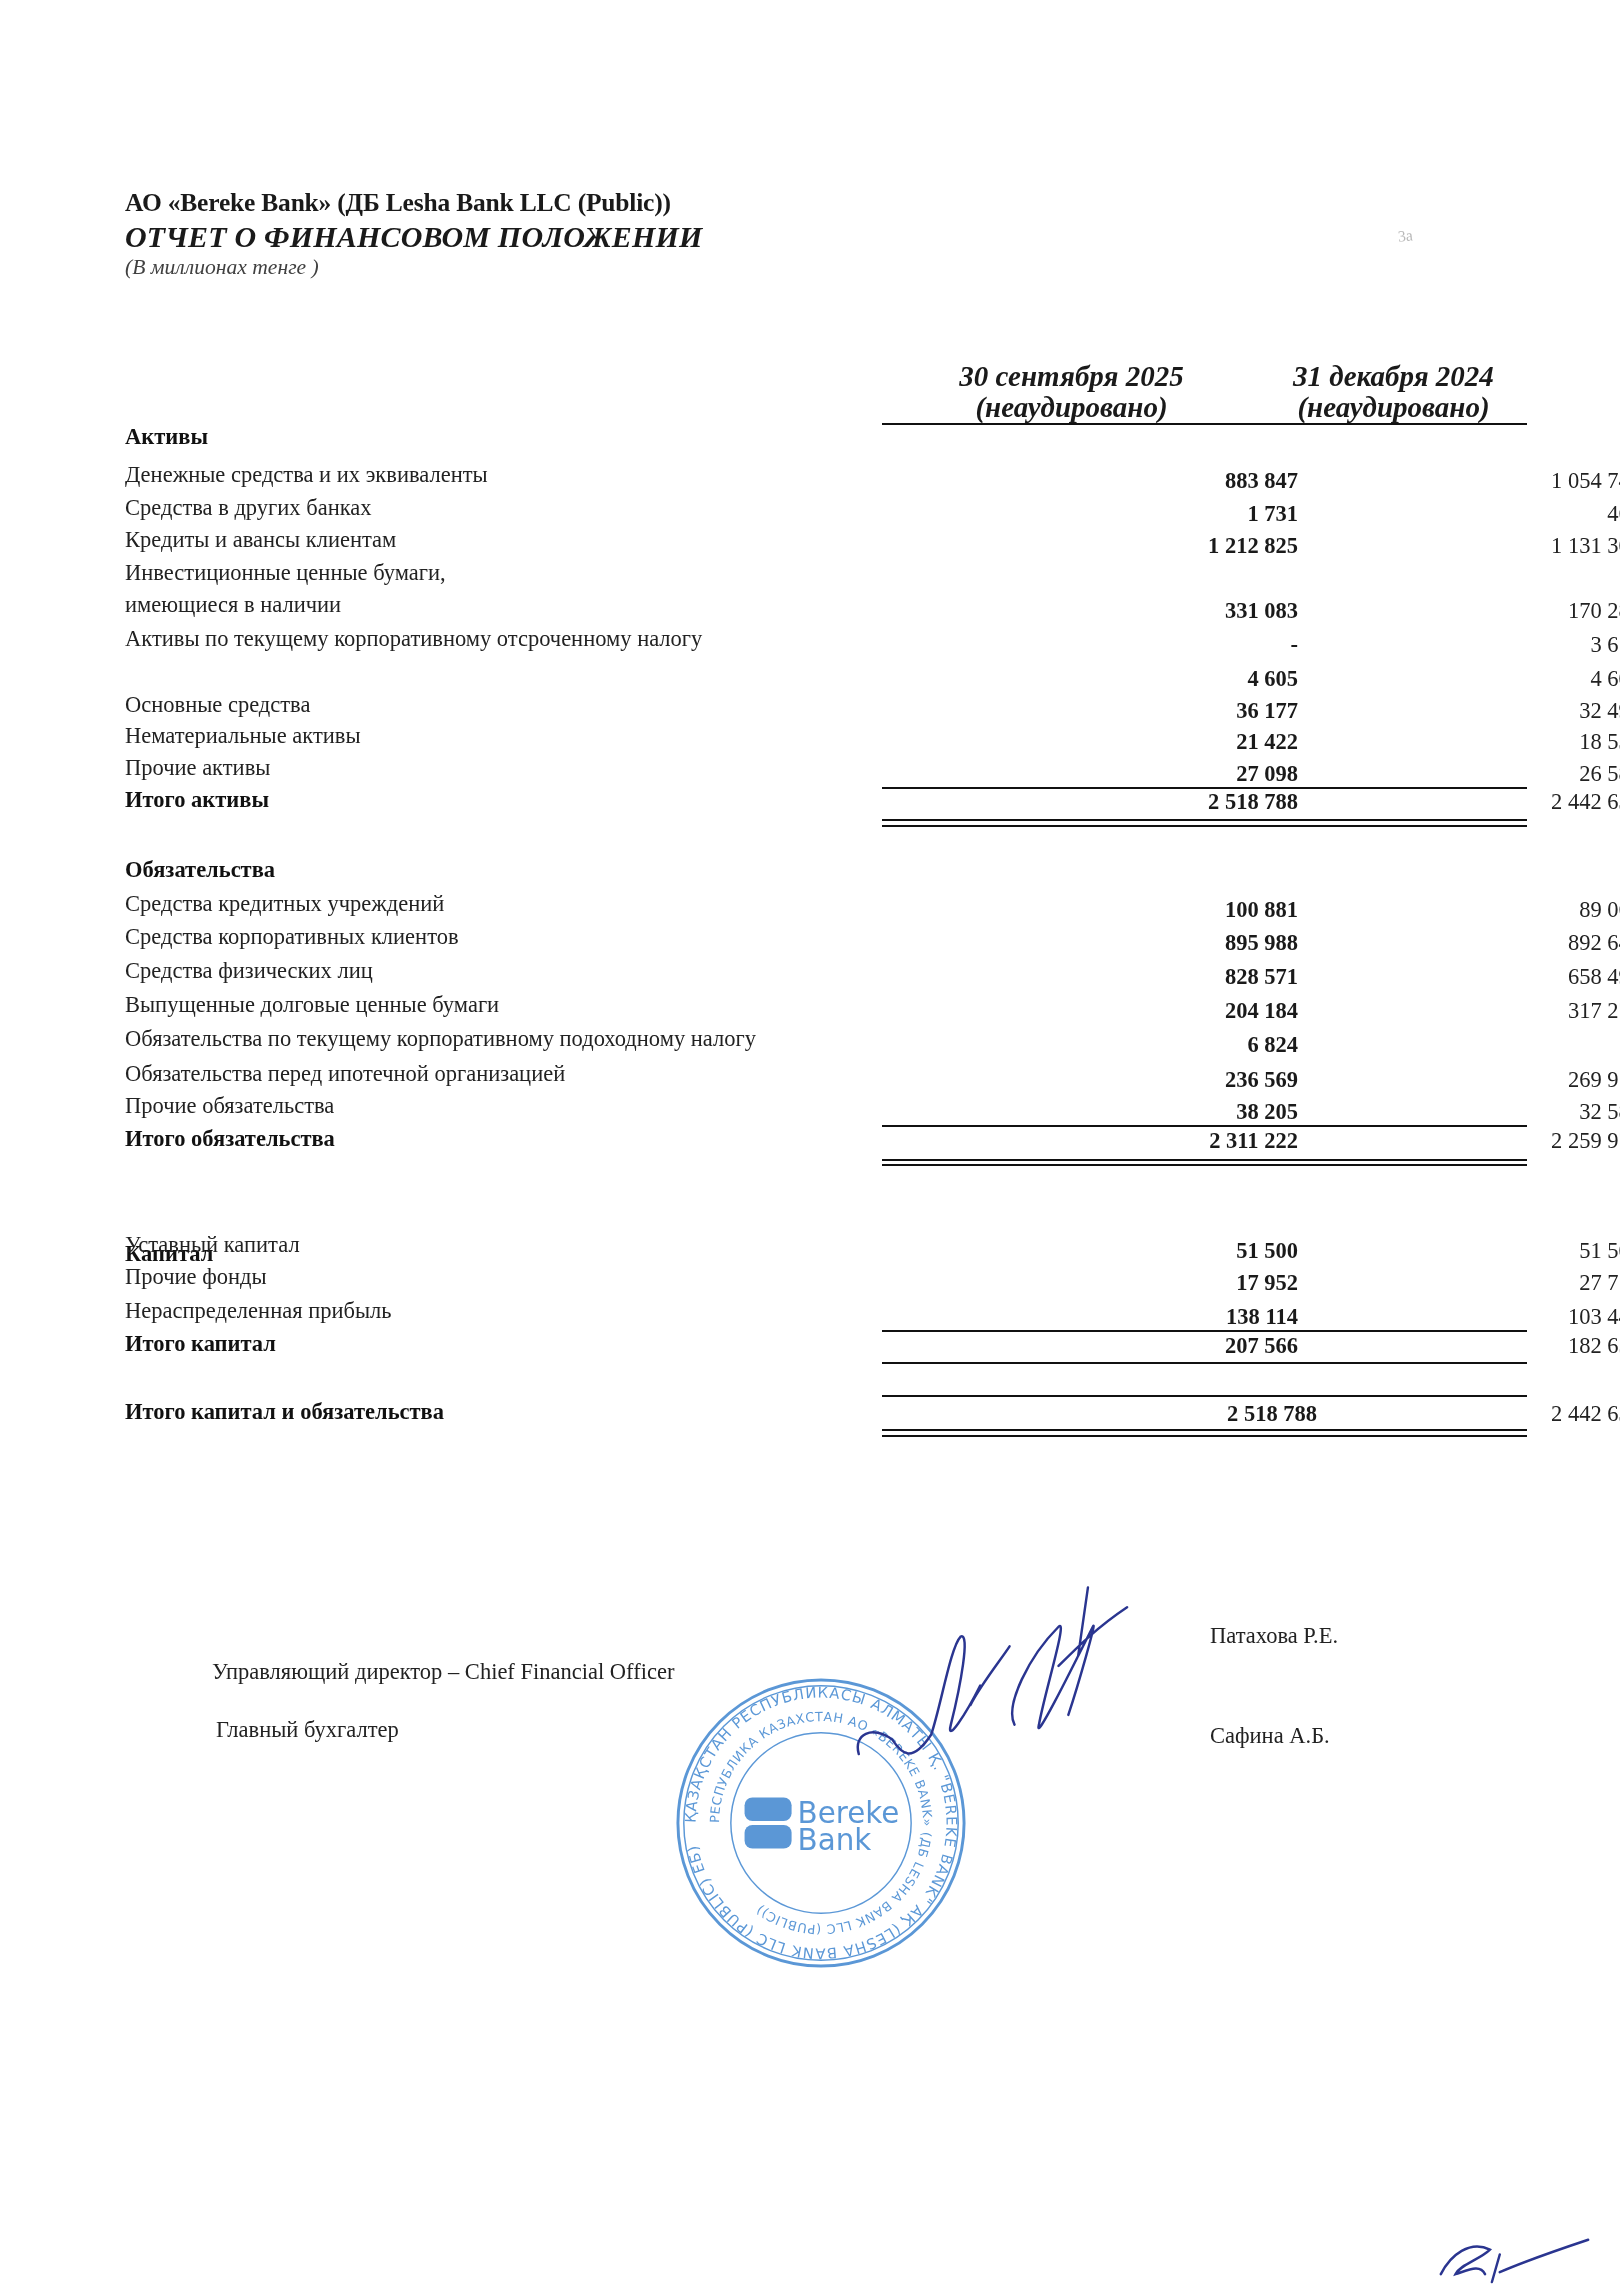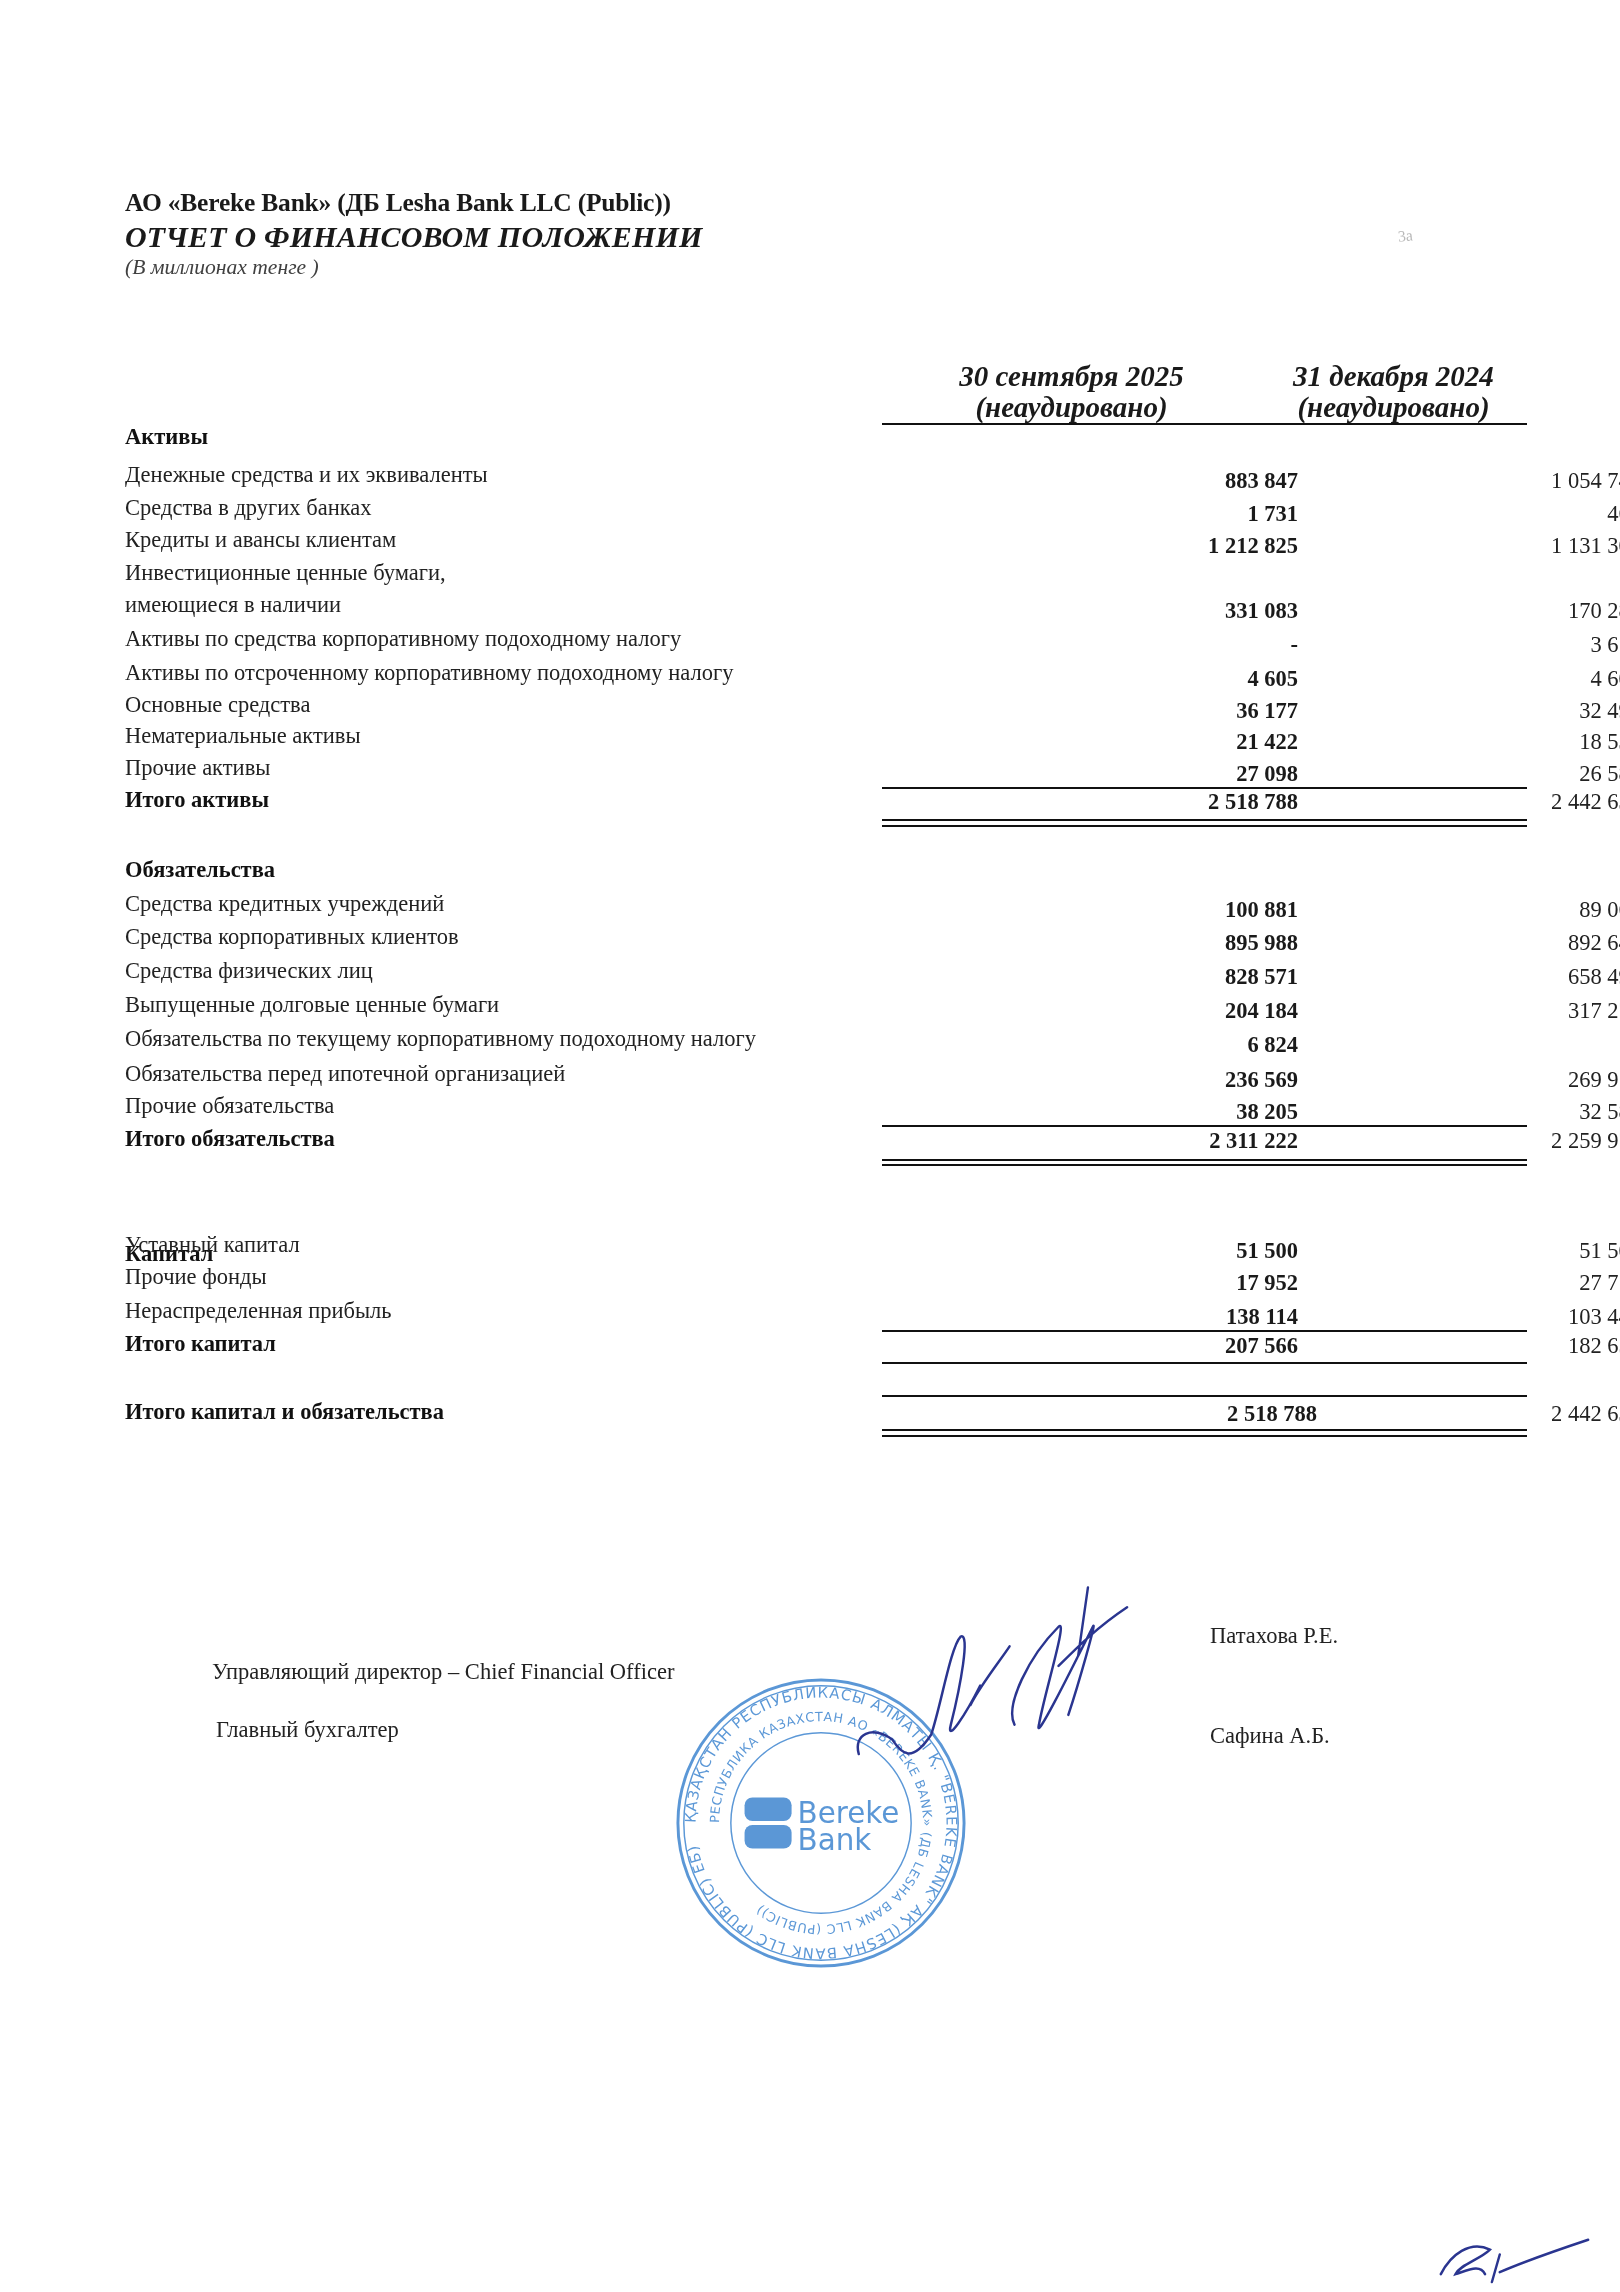--- a/index.html
+++ b/index.html
@@ -65,26 +65,25 @@
 </div>
 <div class="row" style="top:557px;">
   <span class="lbl">Инвестиционные ценные бумаги,</span>
 </div>
 <div class="row" style="top:589px;">
   <span class="lbl">имеющиеся в наличии</span>
   <span class="v1">331 083</span>
   <span class="v2">170 280</span>
 </div>
 <div class="row" style="top:623px;">
-  <span class="lbl">Активы по средства корпоративному подоходному налогу</span>
+  <span class="lbl">Активы по текущему корпоративному отсроченному налогу</span>
   <span class="v1">-</span>
   <span class="v2">3 615</span>
 </div>
 <div class="row" style="top:657px;">
-  <span class="lbl">Активы по отсроченному корпоративному подоходному налогу</span>
   <span class="v1">4 605</span>
   <span class="v2">4 605</span>
 </div>
 <div class="row" style="top:689px;">
   <span class="lbl">Основные средства</span>
   <span class="v1">36 177</span>
   <span class="v2">32 497</span>
 </div>
 <div class="row" style="top:720px;">
   <span class="lbl">Нематериальные активы</span>

